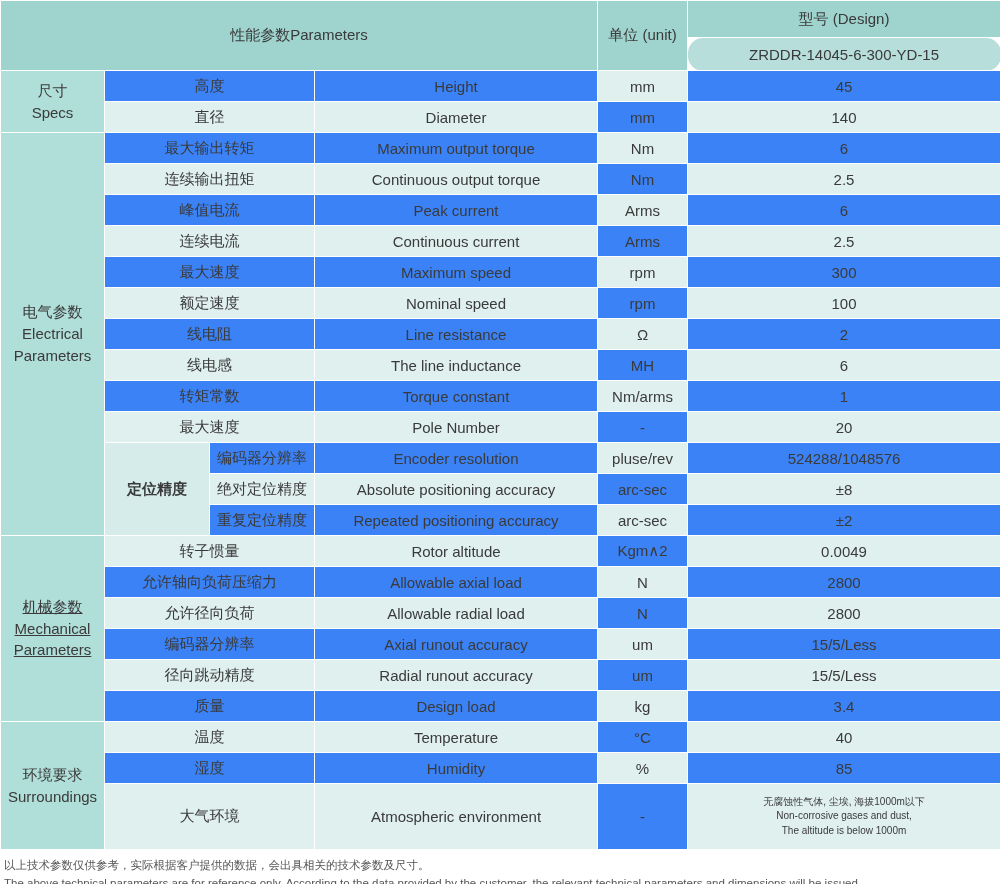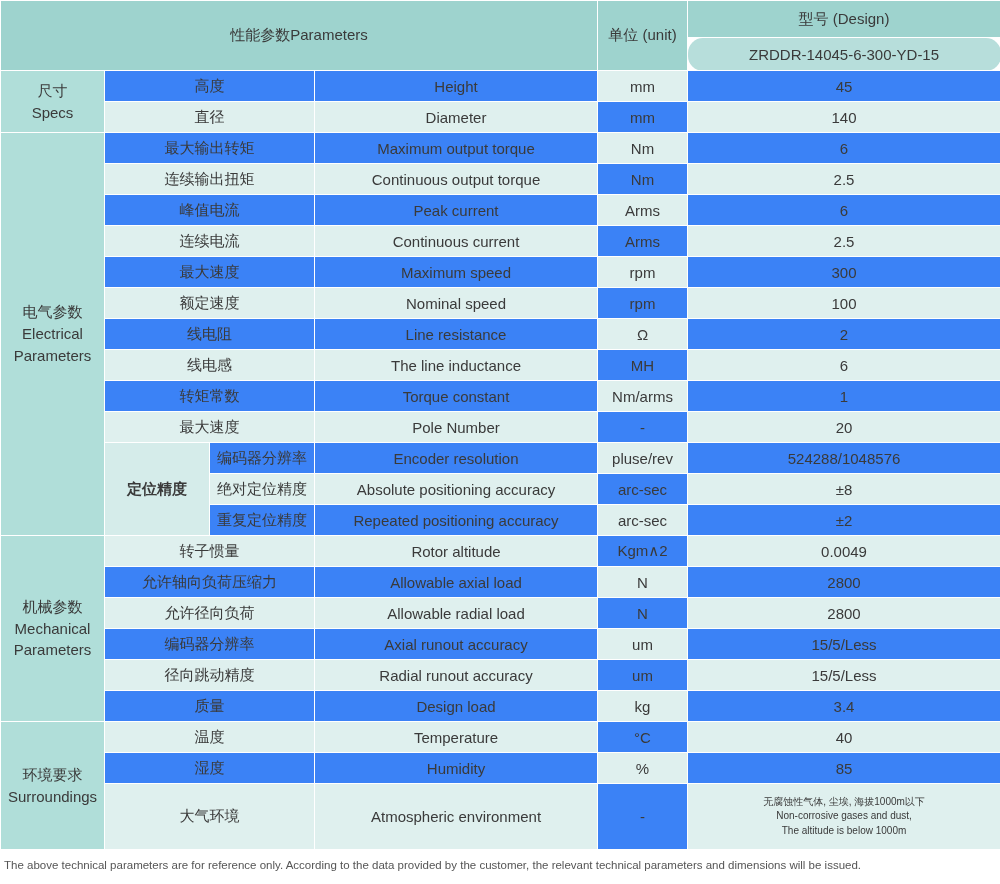--- a/index.html
+++ b/index.html
@@ -183,21 +183,21 @@
       <td class="cell-a">±8</td>
     </tr>
     <tr class="row-h">
       <td class="cell-b">重复定位精度</td>
       <td class="cell-b en-cell">Repeated positioning accuracy</td>
       <td class="cell-a">arc-sec</td>
       <td class="cell-b">±2</td>
     </tr>
 
     <tr class="row-h">
-      <td class="grp tall" rowspan="6" style="white-space: pre-line;">机械参数
+      <td class="grp tall" rowspan="6" style="white-space: pre-line; text-decoration: underline;">机械参数
 Mechanical
 Parameters</td>
       <td class="cell-a" colspan="2">转子惯量</td>
       <td class="cell-a en-cell">Rotor altitude</td>
       <td class="cell-b">Kgm∧2</td>
       <td class="cell-a">0.0049</td>
     </tr>
     <tr class="row-h">
       <td class="cell-b" colspan="2">允许轴向负荷压缩力</td>
       <td class="cell-b en-cell">Allowable axial load</td>
@@ -248,14 +248,15 @@
       <td class="cell-a en-cell">Atmospheric environment</td>
       <td class="cell-b">-</td>
       <td class="cell-a tall" style="font-size:10px;white-space:pre-line">无腐蚀性气体, 尘埃, 海拔1000m以下
 Non-corrosive gases and dust,
 The altitude is below 1000m</td>
     </tr>
   </tbody>
 </table>
 
 <div class="note">
+  <div>以上技术参数仅供参考，实际根据客户提供的数据，会出具相关的技术参数及尺寸。</div>
   <div>The above technical parameters are for reference only. According to the data provided by the customer, the relevant technical parameters and dimensions will be issued.</div>
 </div>
 
 </body></html>

